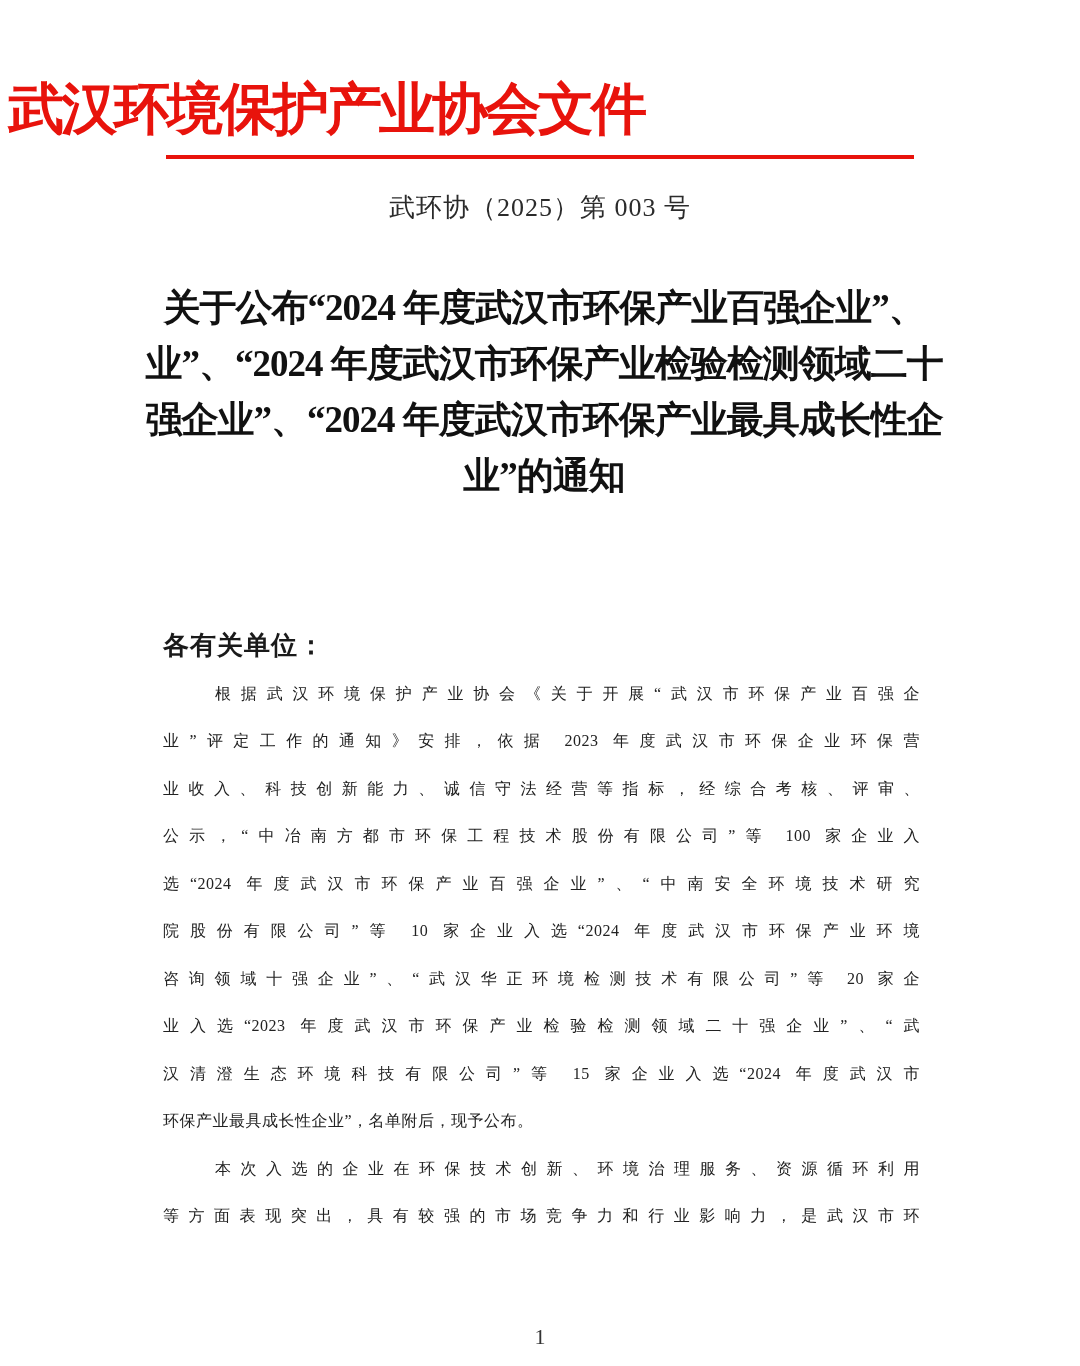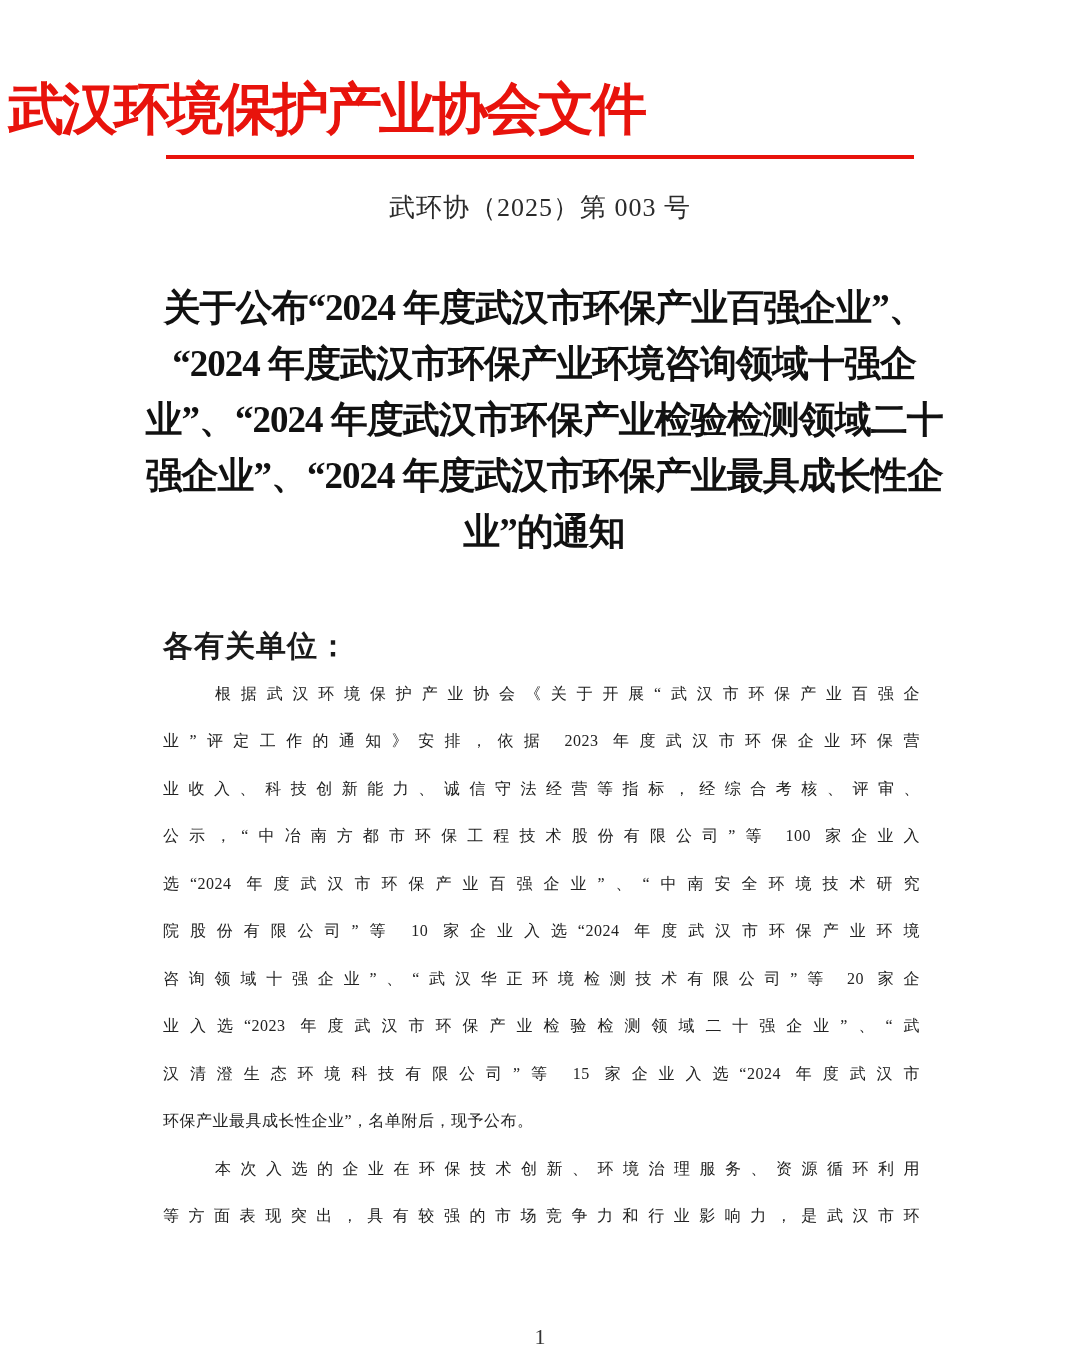--- a/index.html
+++ b/index.html
@@ -64,21 +64,21 @@
   }
   .body-line.no-just{
     text-align:left;
     text-align-last:left;
   }
   .body-line.indent{
     padding-left:52px;
   }
   .salutation{
     line-height:47.5px;
-    font-size:30px;
+    font-size:26px;
     font-weight:600;
     color:#1a1a1a;
     letter-spacing:1px;
     text-align:left;
   }
   .page-number{
     position:absolute;top:1324px;left:0;right:0;
     text-align:center;
     font-size:22px;color:#333333;
   }
@@ -89,21 +89,20 @@
 <div class="page">
 
   <div class="org-title">武汉环境保护产业协会文件</div>
 
   <div class="red-line"></div>
 
   <div class="doc-number">武环协（2025）第 003 号</div>
 
   <div class="title-block">
     <div class="title-line">关于公布“2024 年度武汉市环保产业百强企业”、</div>
-    <div class="title-line">“2024 年度武汉市环保产业环境咨询领域十强企</div>
     <div class="title-line">业”、“2024 年度武汉市环保产业检验检测领域二十</div>
     <div class="title-line">强企业”、“2024 年度武汉市环保产业最具成长性企</div>
     <div class="title-line">业”的通知</div>
   </div>
 
   <div class="body-block">
     <div class="salutation">各有关单位：</div>
     <div class="body-line indent">根据武汉环境保护产业协会《关于开展“武汉市环保产业百强企</div>
     <div class="body-line">业”评定工作的通知》安排，依据 2023 年度武汉市环保企业环保营</div>
     <div class="body-line">业收入、科技创新能力、诚信守法经营等指标，经综合考核、评审、</div>

